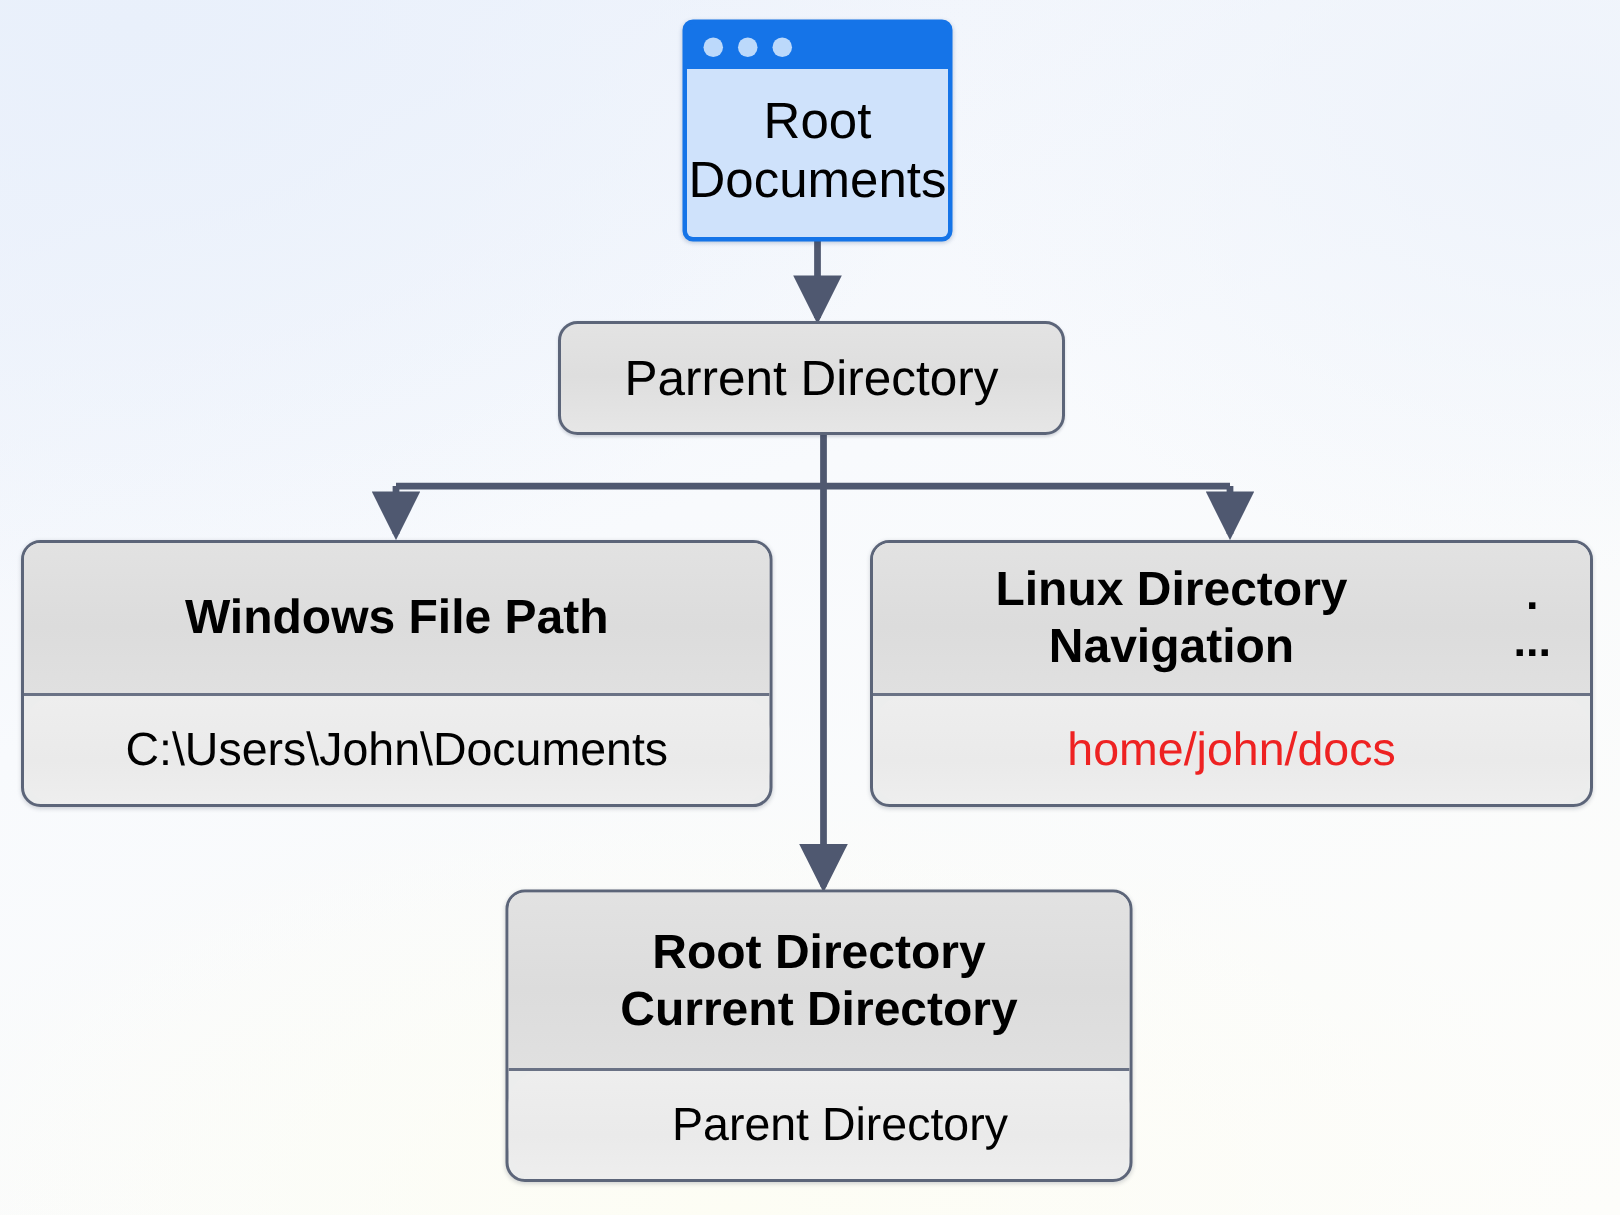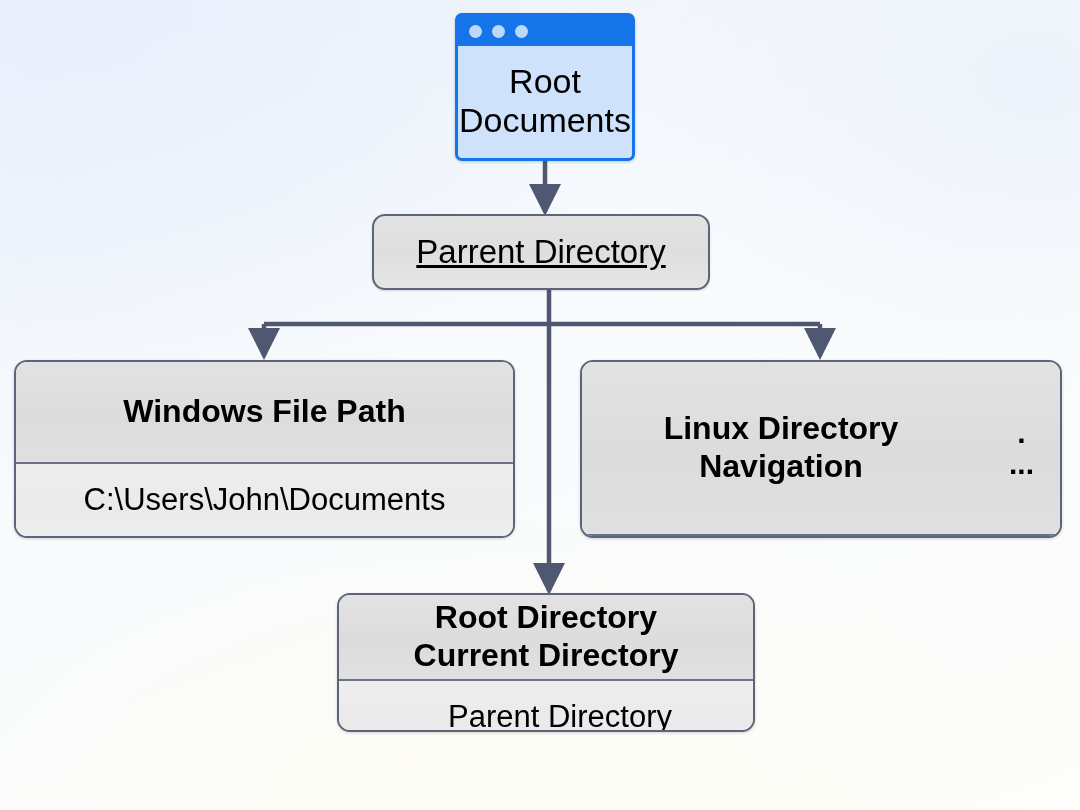--- a/index.html
+++ b/index.html
@@ -84,21 +84,20 @@
 
   
   .plain-box {
     border: 2px solid #5c6579;
     border-radius: 13px;
     background: linear-gradient(180deg, #e3e3e3 0%, #dedede 48%, #e6e6e6 100%);
     display: flex;
     align-items: center;
     justify-content: center;
     box-shadow: 0 1px 2px rgba(40,50,70,0.18);
-    text-decoration: underline;
   }
   .plain-box .label {
     font-size: 33px;
     color: #000000;
     white-space: nowrap;
   }
 
   
   .card {
     border: 2px solid #5c6579;
@@ -129,20 +128,21 @@
     white-space: pre-line;
   }
   .card-body {
     flex: 0 0 auto;
     background: linear-gradient(180deg, #eeeeee 0%, #eaeaea 60%, #eeeeee 100%);
     display: flex;
     align-items: center;
     justify-content: center;
     padding: 4px 10px;
     box-sizing: border-box;
+    border-radius: 22px;
   }
   .card-body .btext {
     font-size: 31px;
     color: #000000;
     white-space: nowrap;
   }
 
   
   .dot-col {
     position: absolute;
@@ -212,23 +212,26 @@
 
   <div class="node card" style="left:580px; top:360px; width:482px; height:178px;">
     <div class="card-header">
       <span class="htext" style="margin-right:80px;">Linux Directory
 Navigation</span>
       <span class="dot-col">
         <span class="glyph">.</span>
         <span class="glyph">...</span>
       </span>
     </div>
-  </div>
-
-  <div class="node card" style="left:337px; top:593px; width:418px; height:139px;justify-content:space-between;">
+    <div class="card-body" style="height:72px;">
+      <span class="btext" style="color:#ee2222;">home/john/docs</span>
+    </div>
+  </div>
+
+  <div class="node card" style="left:337px; top:593px; width:418px; height:195px;justify-content:space-between;">
     <div class="card-header">
       <span class="htext">Root Directory
 Current Directory</span>
     </div>
     <div class="card-body" style="height:72px;padding-left:38px;">
       <span class="btext">Parent Directory</span>
     </div>
   </div>
 
 </div>

